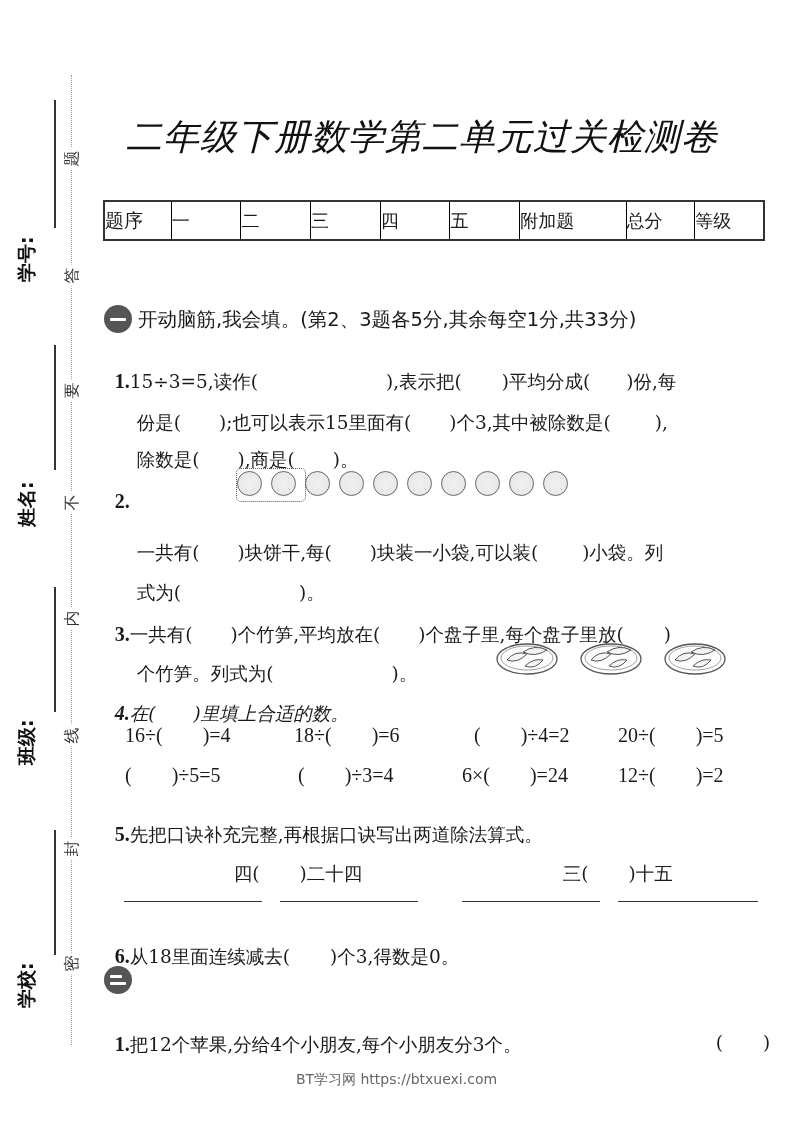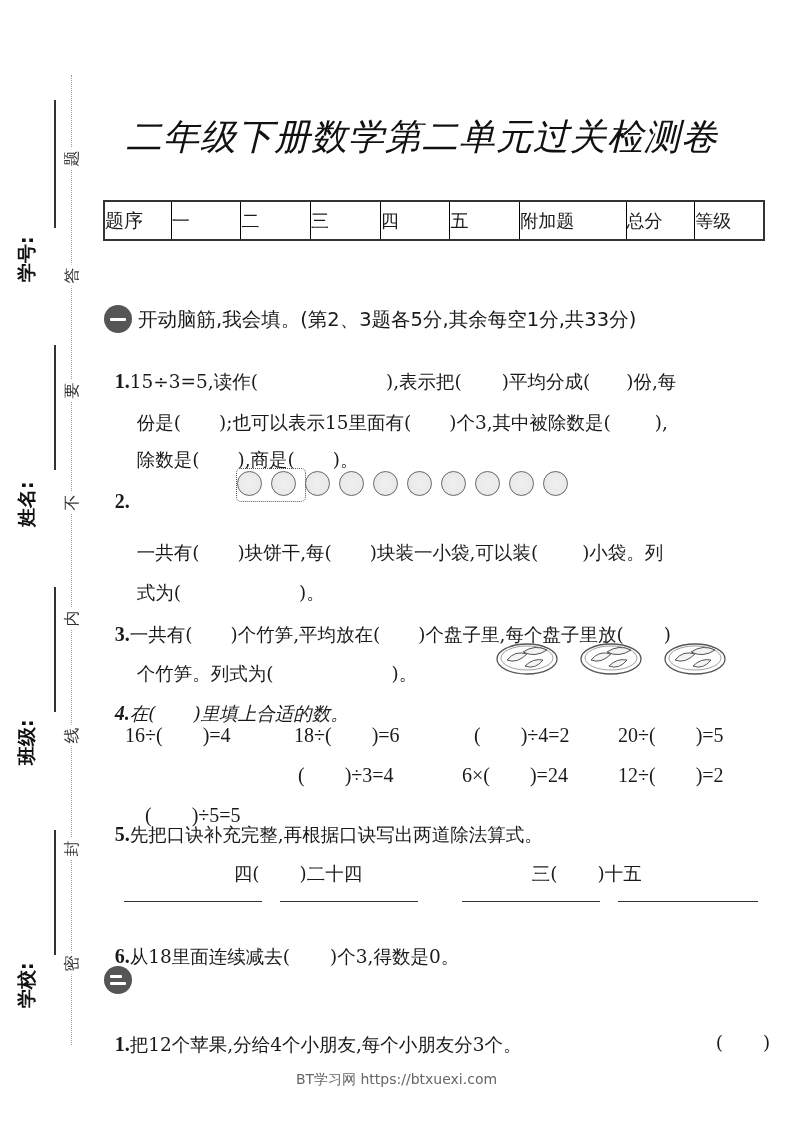--- a/index.html
+++ b/index.html
@@ -177,33 +177,33 @@
 
 <div class="line" style="left:103px;top:684px;font-style:italic;">
   <span class="qnum">4.</span><span>在(</span><span class="gap" style="width:38px"></span><span>)里填上合适的数。</span>
 </div>
 <div>
   <div class="eq" style="left:125px;top:724px;"><span>16÷(</span><span class="gap" style="width:40px"></span><span>)=4</span></div>
   <div class="eq" style="left:294px;top:724px;"><span>18÷(</span><span class="gap" style="width:40px"></span><span>)=6</span></div>
   <div class="eq" style="left:465px;top:724px;margin-left:9px;"><span>(</span><span class="gap" style="width:40px"></span><span>)÷4=2</span></div>
   <div class="eq" style="left:618px;top:724px;"><span>20÷(</span><span class="gap" style="width:40px"></span><span>)=5</span></div>
 
-  <div class="eq" style="left:125px;top:804px;margin-left:20px;"><span>(</span><span class="gap" style="width:40px"></span><span>)÷5=5</span></div>
+  <div class="eq" style="left:125px;top:764px;"><span>(</span><span class="gap" style="width:40px"></span><span>)÷5=5</span></div>
   <div class="eq" style="left:298px;top:764px;"><span>(</span><span class="gap" style="width:40px"></span><span>)÷3=4</span></div>
   <div class="eq" style="left:462px;top:764px;"><span>6×(</span><span class="gap" style="width:40px"></span><span>)=24</span></div>
   <div class="eq" style="left:618px;top:764px;"><span>12÷(</span><span class="gap" style="width:40px"></span><span>)=2</span></div>
 </div>
 
 <div class="line" style="left:103px;top:805px;">
   <span class="qnum">5.</span><span>先把口诀补充完整,再根据口诀写出两道除法算式。</span>
 </div>
 <div class="line" style="left:222px;top:846px;">
   <span>四(</span><span class="gap" style="width:40px"></span><span>)二十四</span>
 </div>
-<div class="line" style="left:520px;top:846px;">
+<div class="line" style="left:551px;top:846px;">
   <span>三(</span><span class="gap" style="width:40px"></span><span>)十五</span>
 </div>
 <div class="answer-line" style="left:124px;width:138px;"></div>
 <div class="answer-line" style="left:280px;width:138px;"></div>
 <div class="answer-line" style="left:462px;width:138px;"></div>
 <div class="answer-line" style="left:618px;width:140px;"></div>
 
 <div class="line" style="left:103px;top:927px;text-align:right;">
   <span class="qnum">6.</span><span>从18里面连续减去(</span><span class="gap" style="width:40px"></span><span>)个3,得数是0。</span>
 </div>

